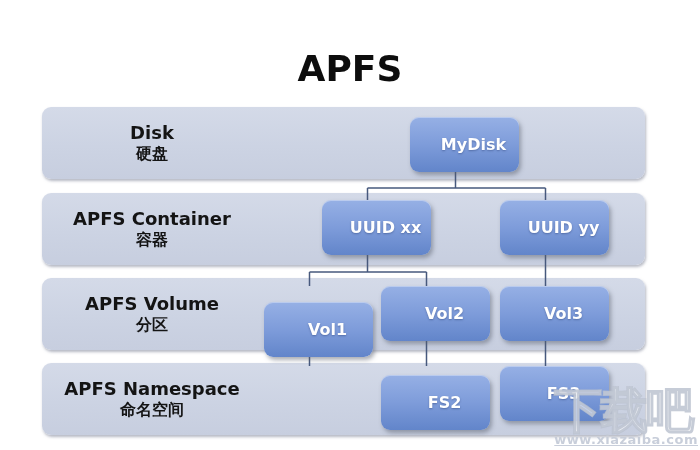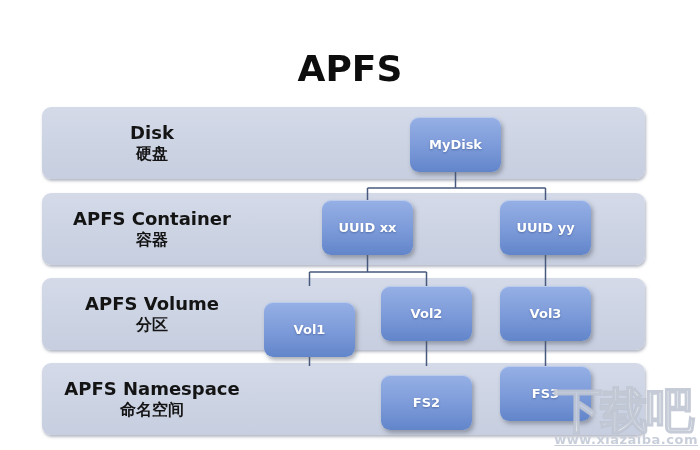--- a/index.html
+++ b/index.html
@@ -25,23 +25,24 @@
   .band-label .en{font-size:18px;}
   .band-label .zh{font-size:16px;}
   
   .connectors{position:absolute;left:0;top:0;z-index:2;}
   .connectors path{stroke:#47597d;stroke-width:1.5;fill:none;}
   
   .node{
     position:absolute;width:91px;height:55px;border-radius:9px;z-index:3;
     background:linear-gradient(180deg,#96b0e5 0%,#7e9cda 50%,#6285ca 100%);
     box-shadow:2px 3px 4px rgba(90,95,110,.5), inset 0 1px 0 rgba(255,255,255,.35);
-    color:#ffffff;font-size:13px;font-weight:bold;
+    color:#ffffff;font-size:16px;font-weight:bold;
     display:flex;align-items:center;justify-content:center;
     text-shadow:0 1px 2px rgba(40,60,110,.45);
+    padding-left:18px;
   }
   .n-mydisk{left:410px;top:117px}
   .n-uuidxx{left:322px;top:200px}
   .n-uuidyy{left:500px;top:200px}
   .n-vol1{left:264px;top:302px}
   .n-vol2{left:381px;top:286px}
   .n-vol3{left:500px;top:286px}
   .n-fs1{left:264px;top:366px}
   .n-fs2{left:381px;top:375px}
   .n-fs3{left:500px;top:366px}

